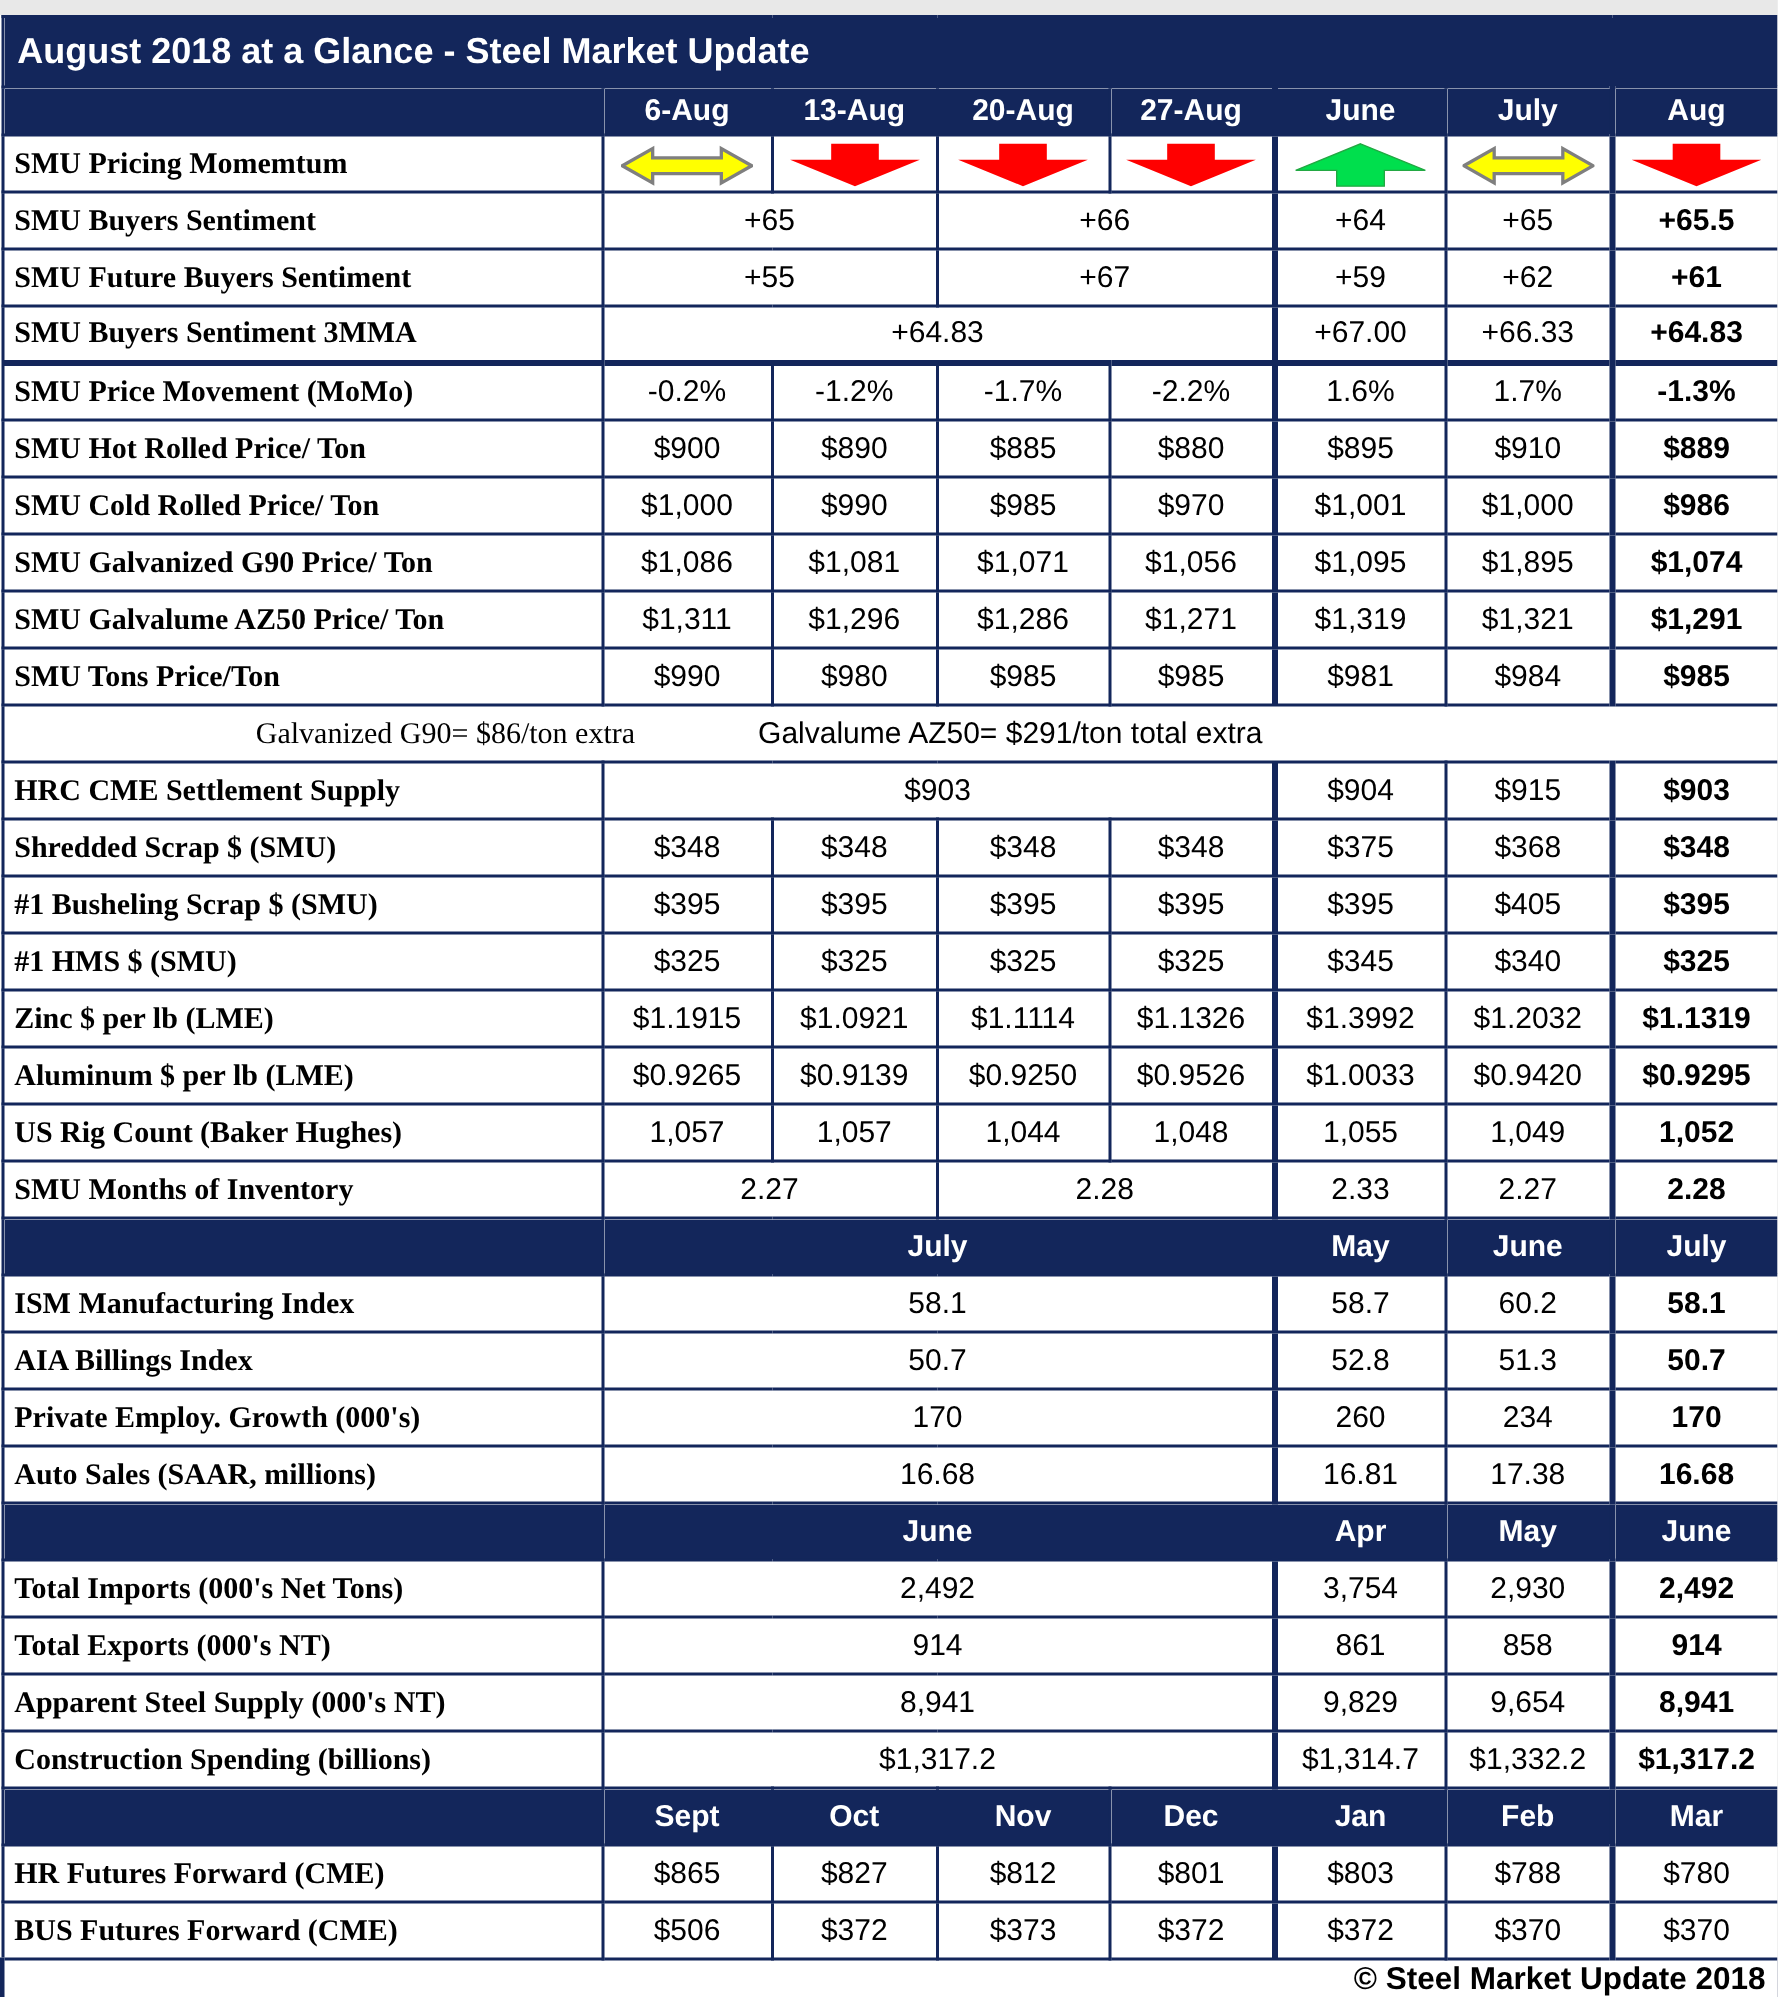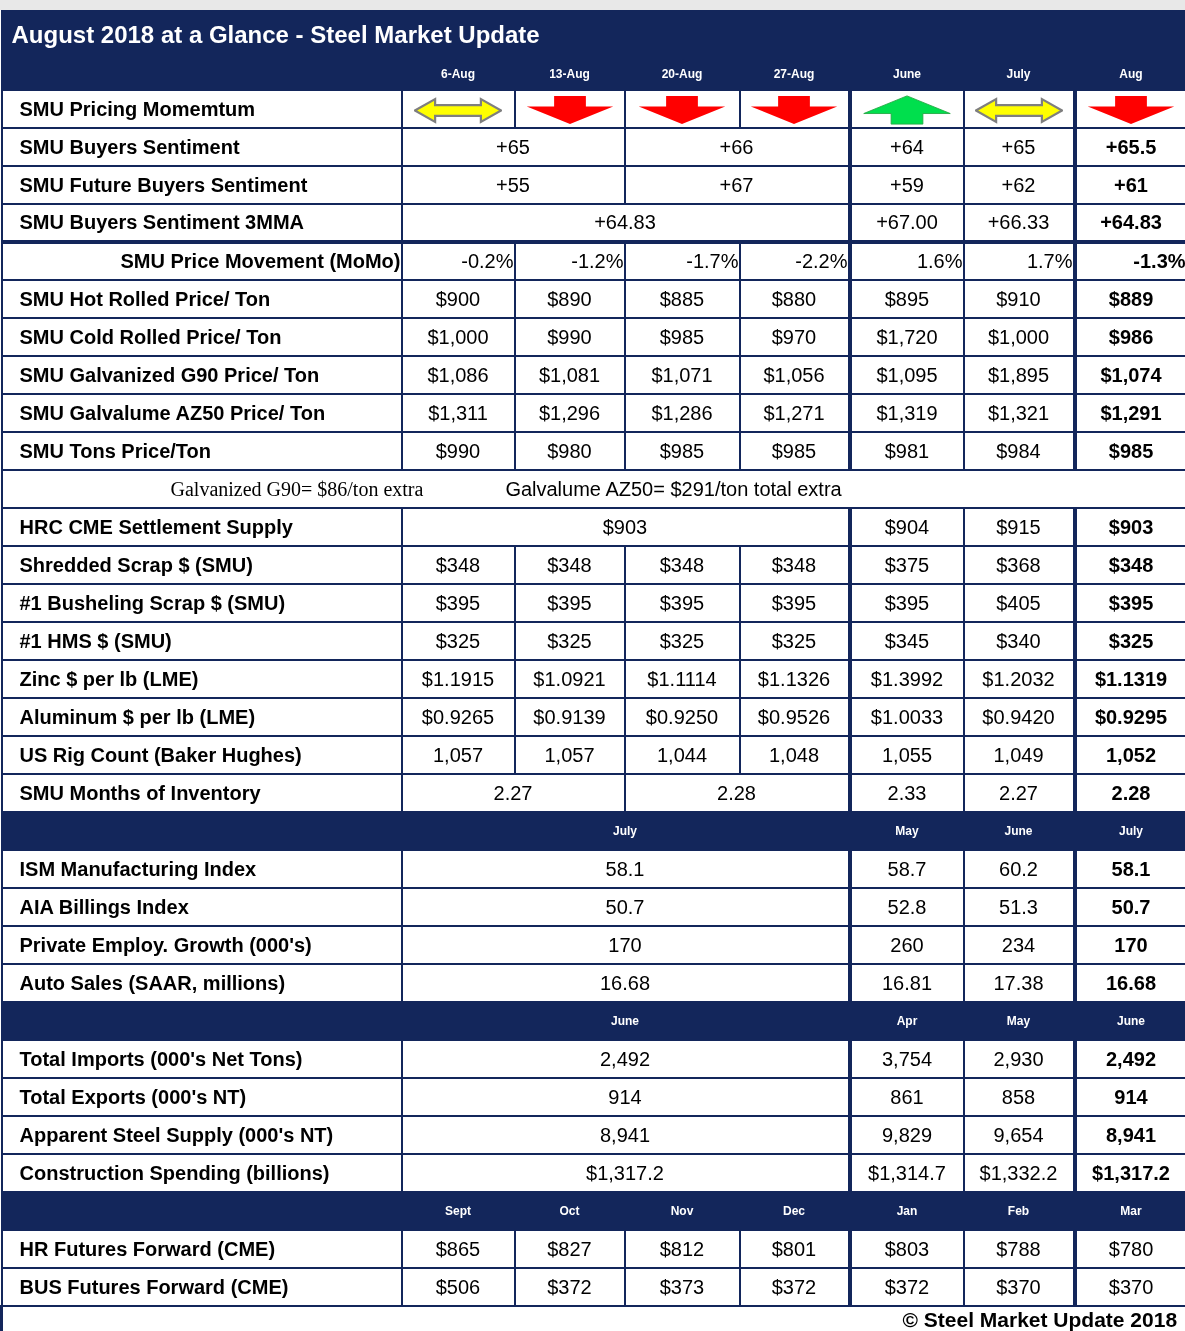--- a/index.html
+++ b/index.html
@@ -12,31 +12,31 @@
     font-family:"Liberation Sans",sans-serif;overflow:hidden;
   }
   table{border-collapse:collapse;table-layout:fixed;width:1185px;}
   td{
     border:2px solid var(--navy);
     text-align:center;vertical-align:middle;
     font-size:20px;color:#000;padding:0;
     white-space:nowrap;overflow:hidden;
   }
   tr.data{height:38px;}
-  td.lbl{text-align:left;padding-left:17px;font-weight:700;}
+  td.lbl{text-align:left;padding-left:7px;font-weight:700;font-family:Liberation Serif, serif;}
   td.b{font-weight:700;}
   td.tl{border-left-width:4px;}
-  tr.tt td{border-top-width:4px;text-align:right;}
+  tr.tt td{border-top-width:4px;}
   tr.title-row td{
     background:var(--navy);border-color:var(--navy);color:#fff;
     text-align:left;padding-left:9px;font-weight:700;font-size:24px;height:45px;
   }
   tr.colhead td, tr.subhead td{
     background:var(--navy);border-color:var(--navy);
-    color:#fff;font-weight:700;font-size:12px;text-align:center;
+    color:#fff;font-weight:700;font-size:20px;text-align:center;
   }
   tr.colhead{height:32px;}
   tr.subhead{height:38px;}
   tr.noterow{height:38px;}
   td.note{text-align:left;}
   td.note .note-seg1{margin-left:168px;font-family:Liberation Serif, serif;}
   td.note .note-seg2{margin-left:82px;text-align:center;}
   tr.footer td{
     height:26px;text-align:right;padding-right:8px;font-weight:700;font-size:21px;
     border-bottom:none;border-left-width:3px;border-right-width:3px;
@@ -154,21 +154,21 @@
           <td colspan="1" class="tl">$895</td>
           <td colspan="1">$910</td>
           <td colspan="1" class="tl b">$889</td>
         </tr>
         <tr class="data">
           <td class="lbl">SMU Cold Rolled Price/ Ton</td>
           <td colspan="1">$1,000</td>
           <td colspan="1">$990</td>
           <td colspan="1">$985</td>
           <td colspan="1">$970</td>
-          <td colspan="1" class="tl">$1,720</td>
+          <td colspan="1" class="tl">$1,001</td>
           <td colspan="1">$1,000</td>
           <td colspan="1" class="tl b">$986</td>
         </tr>
         <tr class="data">
           <td class="lbl">SMU Galvanized G90 Price/ Ton</td>
           <td colspan="1">$1,086</td>
           <td colspan="1">$1,081</td>
           <td colspan="1">$1,071</td>
           <td colspan="1">$1,056</td>
           <td colspan="1" class="tl">$1,095</td>

